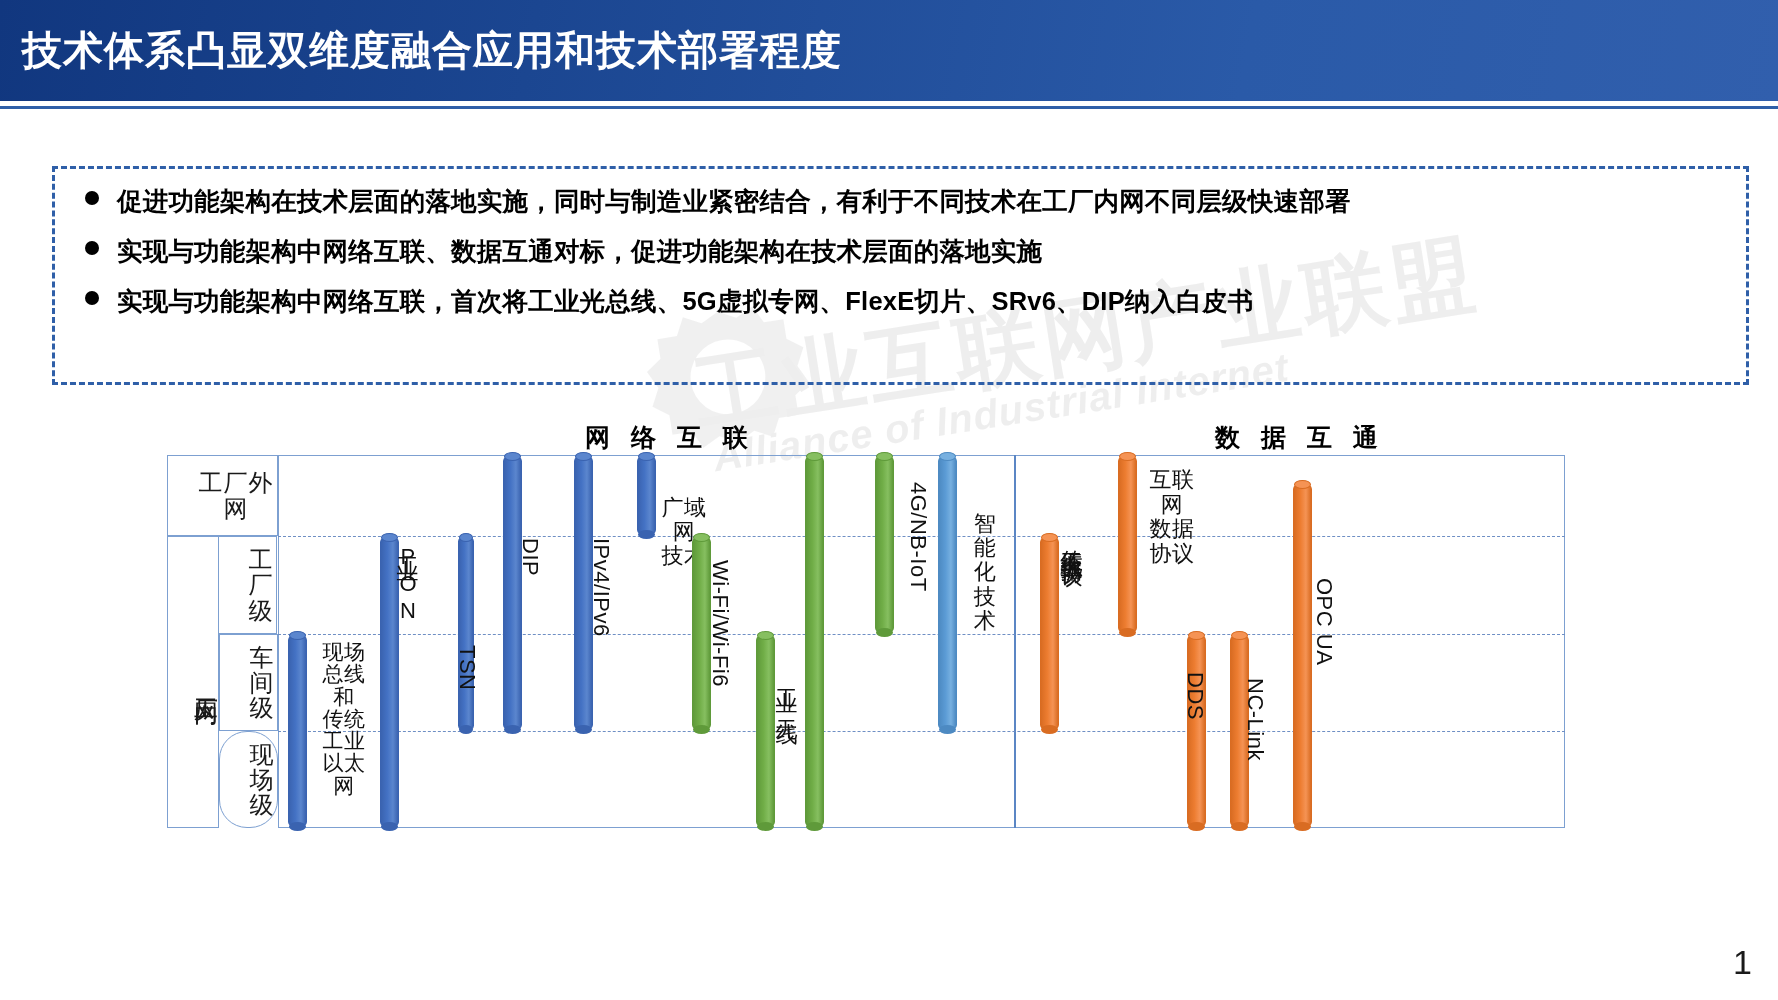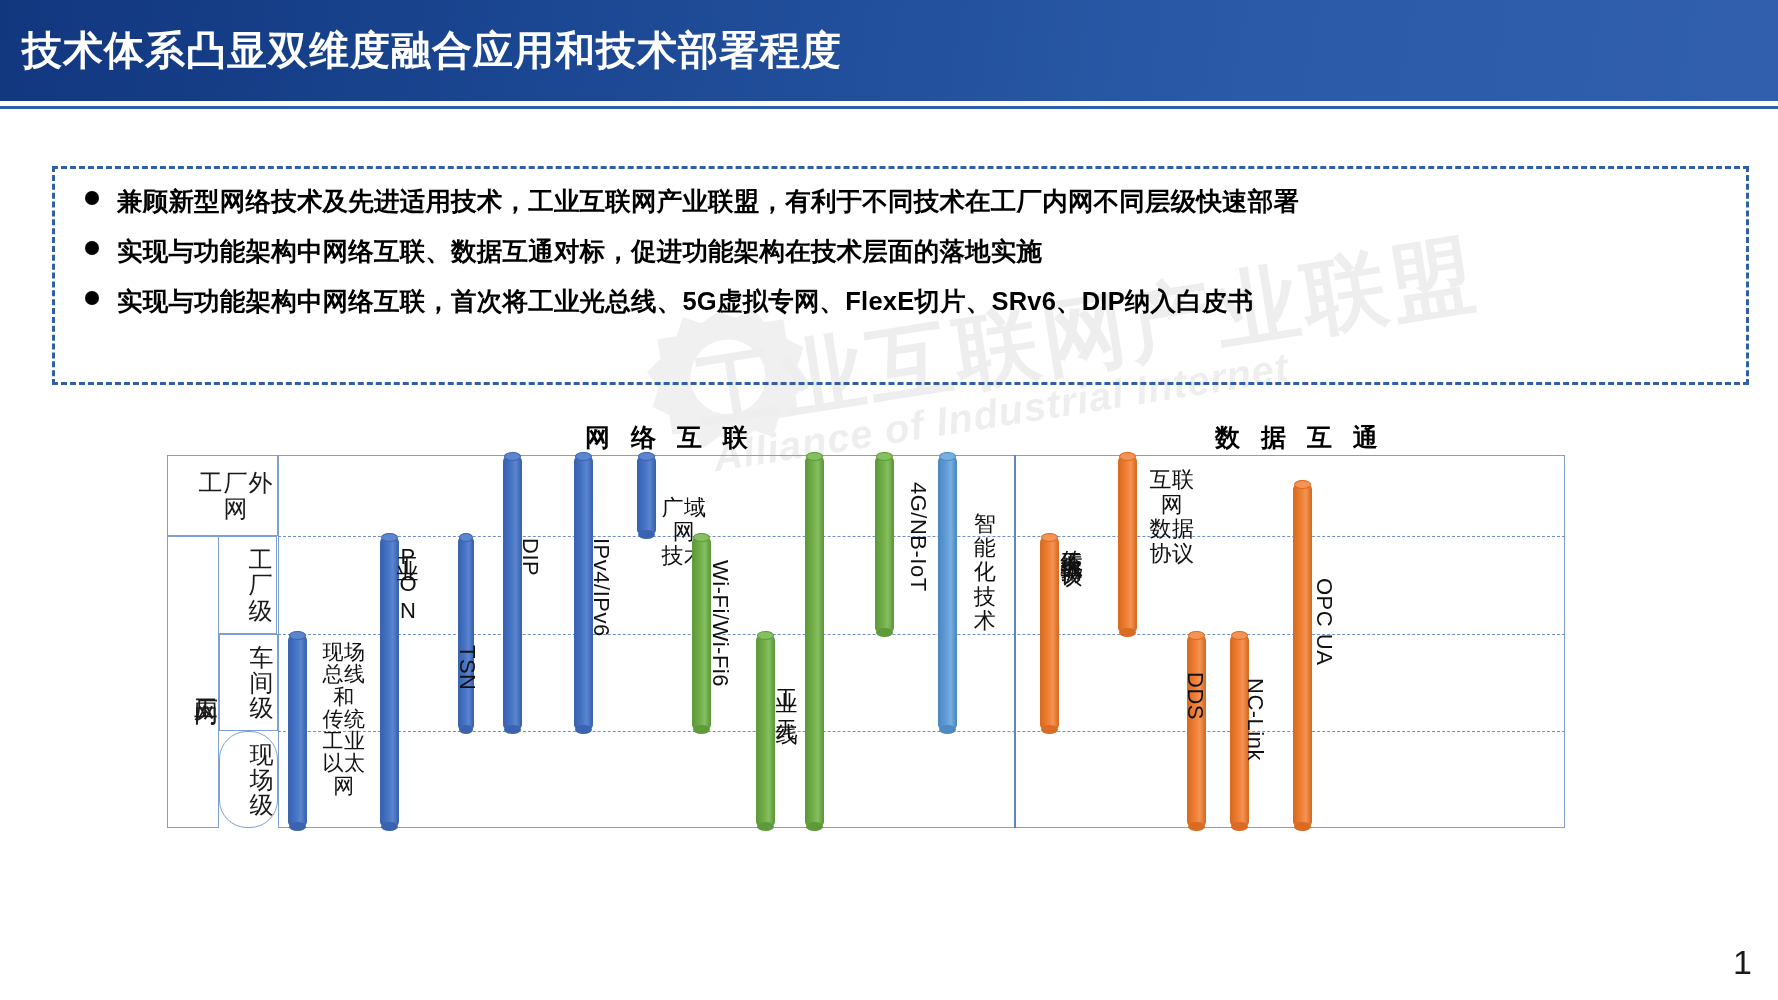--- a/index.html
+++ b/index.html
@@ -222,21 +222,21 @@
     <path d="M50 14 L58 18 L66 14 L70 22 L79 22 L79 31 L86 36 L82 44 L86 52 L79 57 L79 66 L70 66 L66 74 L58 70 L50 74 L42 70 L34 74 L30 66 L21 66 L21 57 L14 52 L18 44 L14 36 L21 31 L21 22 L30 22 L34 14 L42 18 Z" fill="#dcdcdc"></path>
     <circle cx="50" cy="44" r="17" fill="#ffffff"></circle>
   </svg>
   <div class="wm-text wm-cn">工业互联网产业联盟</div>
   <div class="wm-text wm-en">Alliance of Industrial Internet</div>
 </div>
 
 <div class="bullet-box">
   <div class="bullet-row">
     <span class="bullet-dot"></span>
-    <span class="bullet-text">兼顾新型网络技术及先进适用技术，工业互联网产业联盟，有利于不同技术在工厂内网不同层级快速部署</span>
+    <span class="bullet-text">促进功能架构在技术层面的落地实施，同时与制造业紧密结合，有利于不同技术在工厂内网不同层级快速部署</span>
   </div>
   <div class="bullet-row">
     <span class="bullet-dot"></span>
     <span class="bullet-text">实现与功能架构中网络互联、数据互通对标，促进功能架构在技术层面的落地实施</span>
   </div>
   <div class="bullet-row">
     <span class="bullet-dot"></span>
     <span class="bullet-text">实现与功能架构中网络互联，首次将工业光总线、5G虚拟专网、FlexE切片、SRv6、DIP纳入白皮书</span>
   </div>
 </div>

